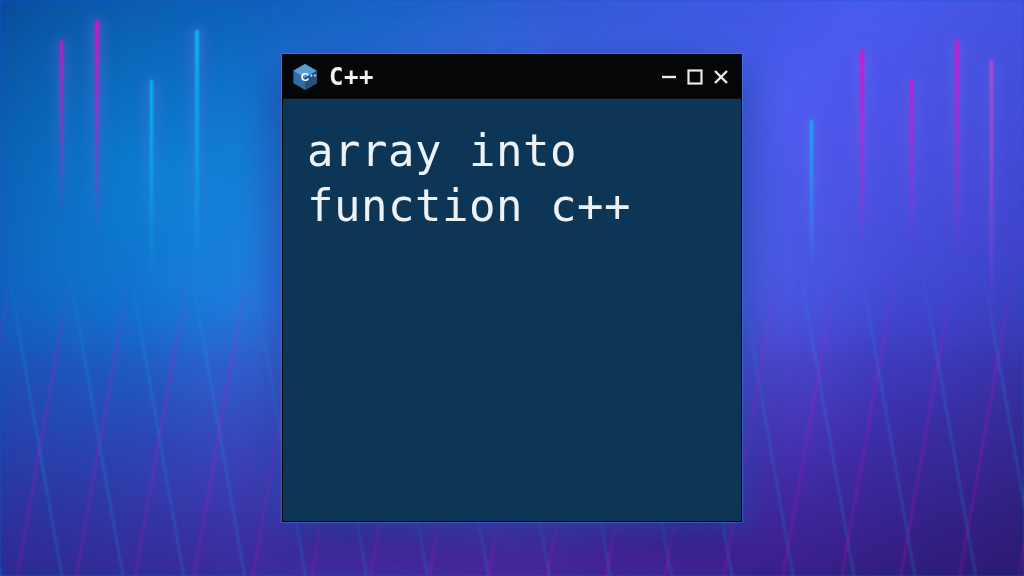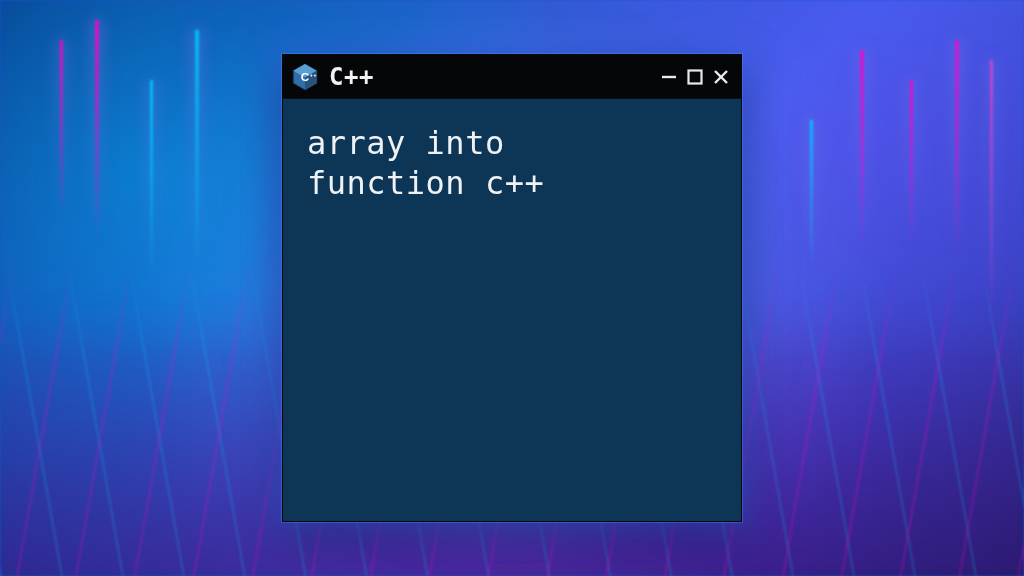--- a/index.html
+++ b/index.html
@@ -116,21 +116,21 @@
       width: 20px; height: 20px;
       display: flex; align-items: center; justify-content: center;
       cursor: pointer;
     }
     .controls svg { width: 18px; height: 18px; stroke: #eaeaea; fill: none; }
     
     .content {
       flex: 1;
       padding: 24px 24px;
       color: #eef2f5;
-      font-size: 32px;
+      font-size: 44px;
       line-height: 1.25;
       font-family: "DejaVu Sans Mono", "Consolas", "Courier New", monospace;
       white-space: pre-wrap;
       letter-spacing: 0.5px;
     }
   </style>
 </head>
 <body>
 
 <div class="bg"></div>

